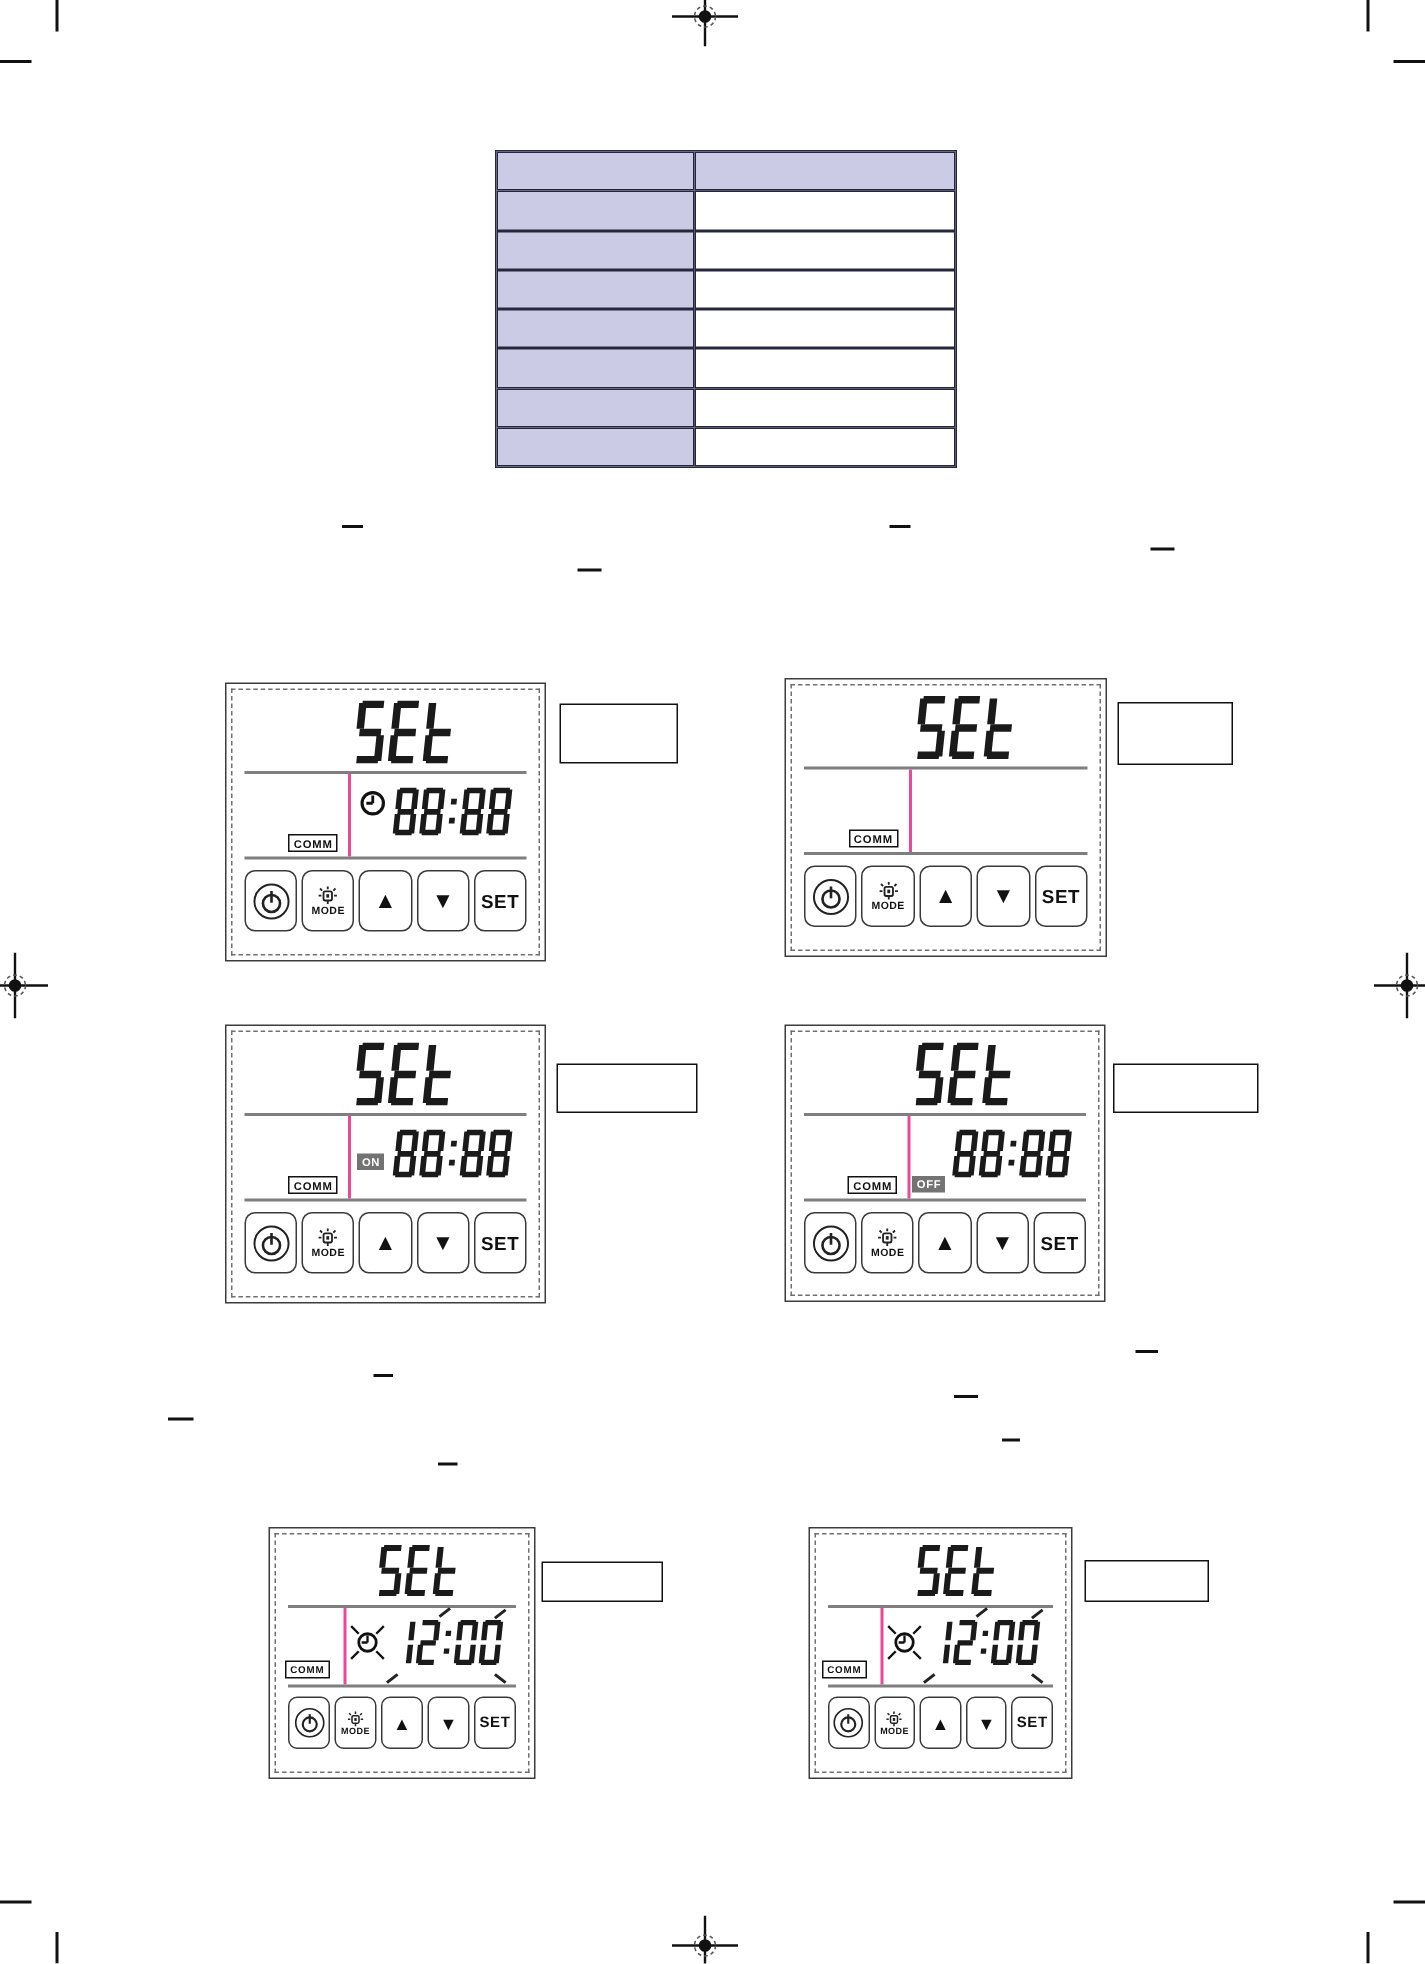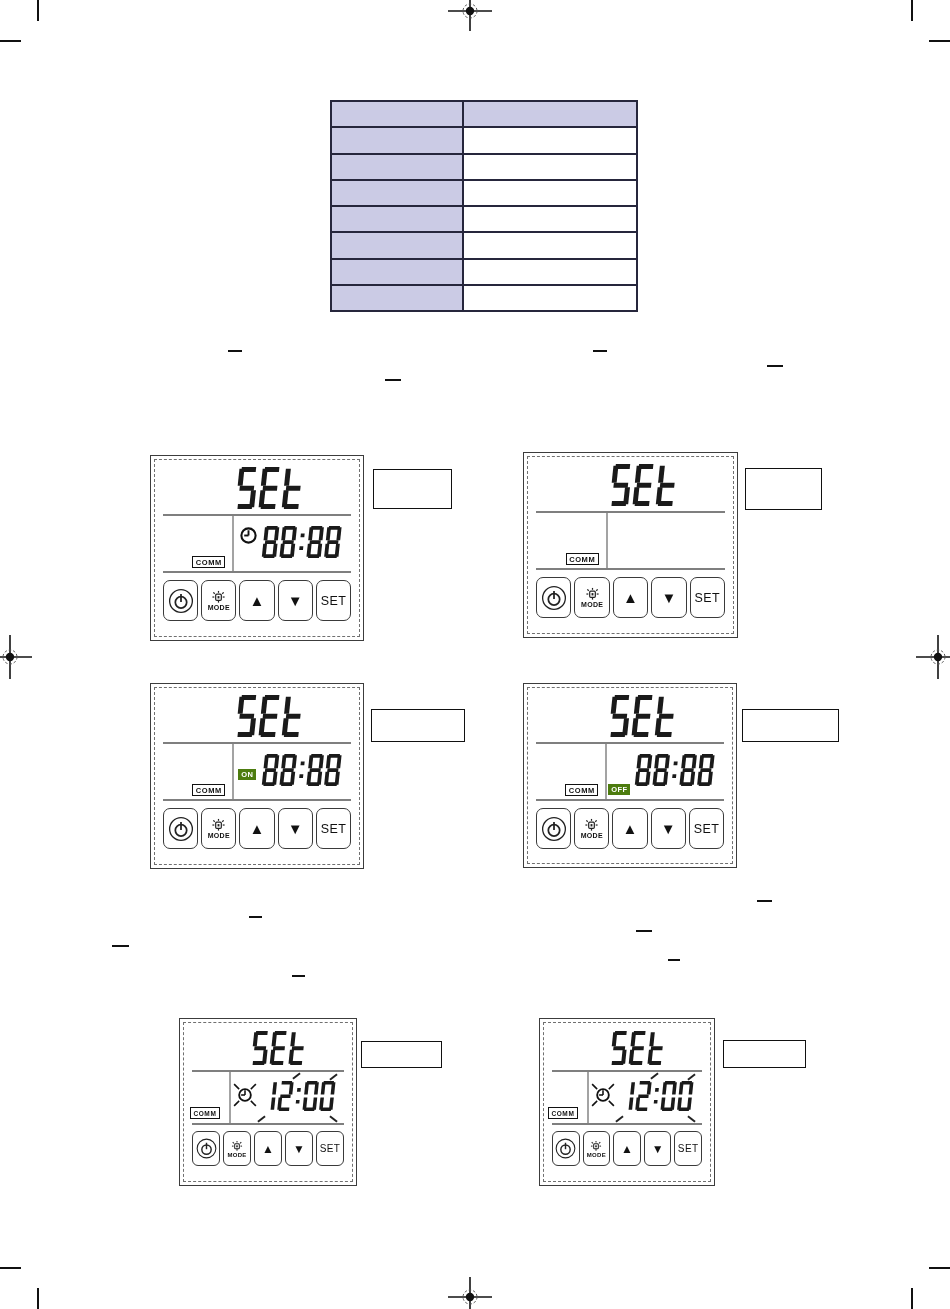--- a/index.html
+++ b/index.html
@@ -28,29 +28,29 @@
   .device{position:absolute;border:1.5px solid #3c3c3c;background:#fff;box-sizing:border-box;}
   .panel{position:absolute;inset:3px;border:1px dashed #707070;box-sizing:border-box;
          padding:6px 8px 0 8px;display:flex;flex-direction:column;}
   .title-row{display:flex;align-items:center;justify-content:center;padding-left:17%;
              border-bottom:2px solid #7f7f7f;box-sizing:border-box;}
   .large .title-row{height:50px;}
   .small .title-row{height:43px;}
   .mid{display:flex;border-bottom:2px solid #7f7f7f;box-sizing:border-box;}
   .large .mid{height:57px;}
   .small .mid{height:53px;}
-  .mid-left{width:38%;border-right:2px solid #a3a3a3;position:relative;box-sizing:border-box;text-align:center;}
+  .mid-left{width:38%;border-right:2px solid #ec4899;position:relative;box-sizing:border-box;text-align:center;}
   .mid-right{flex:1;display:flex;align-items:center;justify-content:flex-end;
              padding-right:3px;position:relative;box-sizing:border-box;}
   .mid-right.topleft{align-items:flex-start;justify-content:flex-start;padding:4px 0 0 4px;}
   .comm{position:absolute;bottom:3px;right:7px;border:1.5px solid #111;
         font-size:7.5px;font-weight:bold;letter-spacing:.6px;padding:0.5px 2.5px;line-height:9px;}
   .small .comm{font-size:6.5px;right:9px;bottom:4px;}
   .weekdays{font-size:8.5px;font-weight:bold;letter-spacing:1.4px;word-spacing:4px;color:#111;}
-  .onoff{background:#4d7c0f;color:#fff;font-size:7.5px;font-weight:bold;
+  .onoff{background:#737373;color:#fff;font-size:7.5px;font-weight:bold;
          letter-spacing:.4px;padding:1.5px 3px;line-height:8px;}
   .onoff.on-pos{align-self:center;margin-right:4px;margin-top:6px;}
   .onoff.off-pos{align-self:flex-end;margin-bottom:4px;margin-right:3px;}
   .clock-icon{margin:0 2px 16px 0;flex:none;}
   .clock-blink{margin:0 0 6px 0;flex:none;}
   .blinkdigits{position:relative;}
   .tick{position:absolute;width:9px;height:2px;background:#222;}
   .tick.tm{top:-6px;left:40%;transform:rotate(-38deg);}
   .tick.tr{top:-5px;right:3px;transform:rotate(-38deg);}
   .tick.bl{bottom:-5px;left:-2px;transform:rotate(-38deg);}
@@ -59,21 +59,21 @@
   .btn-row{display:flex;gap:3px;margin-top:7px;}
   .small .btn-row{margin-top:6px;}
   .btn{flex:1;border:1.5px solid #3a3a3a;border-radius:7px;box-sizing:border-box;
        display:flex;flex-direction:column;align-items:center;justify-content:center;background:#fff;}
   .large .btn{height:41px;}
   .small .btn{height:35px;border-radius:6px;}
   .mode-label{font-size:7px;font-weight:bold;letter-spacing:.3px;margin-top:-1px;}
   .small .mode-label{font-size:6px;}
   .arrow{font-size:15px;line-height:15px;color:#111;}
   .small .arrow{font-size:12px;line-height:12px;}
-  .setlbl{font-size:12.5px;font-weight:normal;letter-spacing:.4px;}
+  .setlbl{font-size:12.5px;font-weight:bold;letter-spacing:.4px;}
   .small .setlbl{font-size:10px;}
   .pwr{width:28px;height:28px;}
   .small .pwr{width:23px;height:23px;}
   .modeicon{width:17px;height:15px;}
   .small .modeicon{width:14px;height:13px;}
 
   
   .callout{position:absolute;border:1.5px solid #111;background:#fff;box-sizing:border-box;}
 </style>
 </head>

